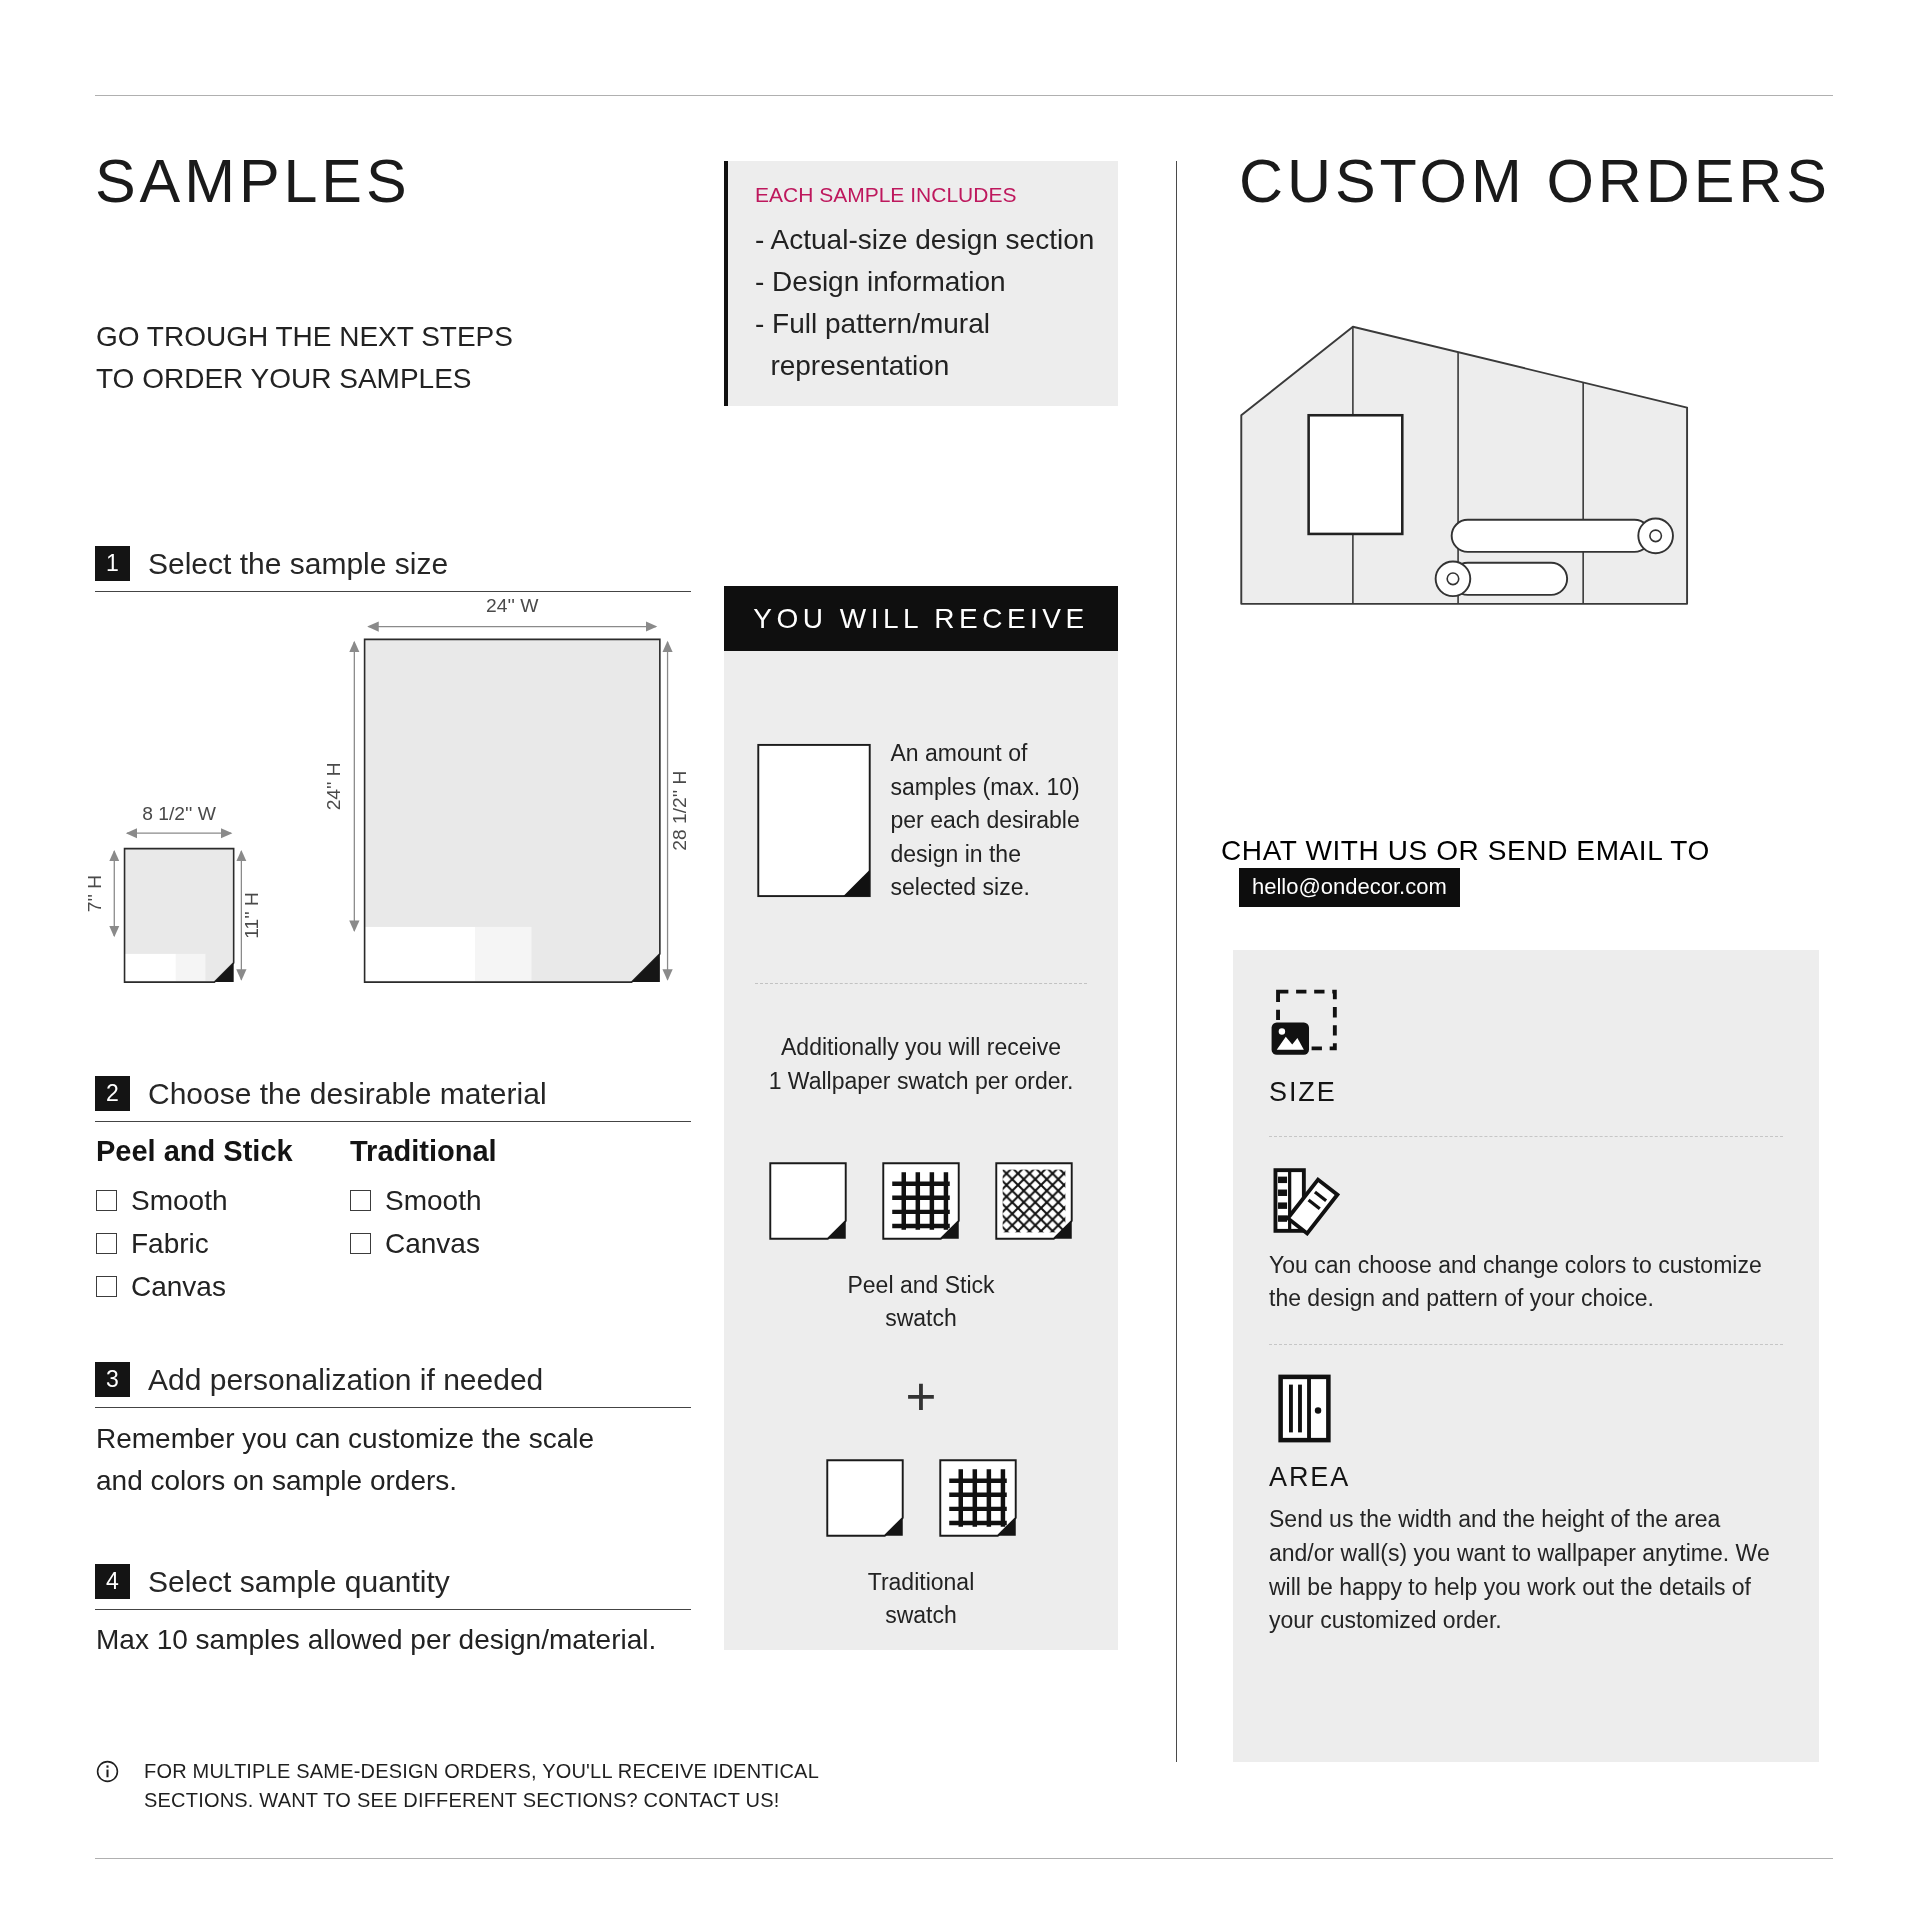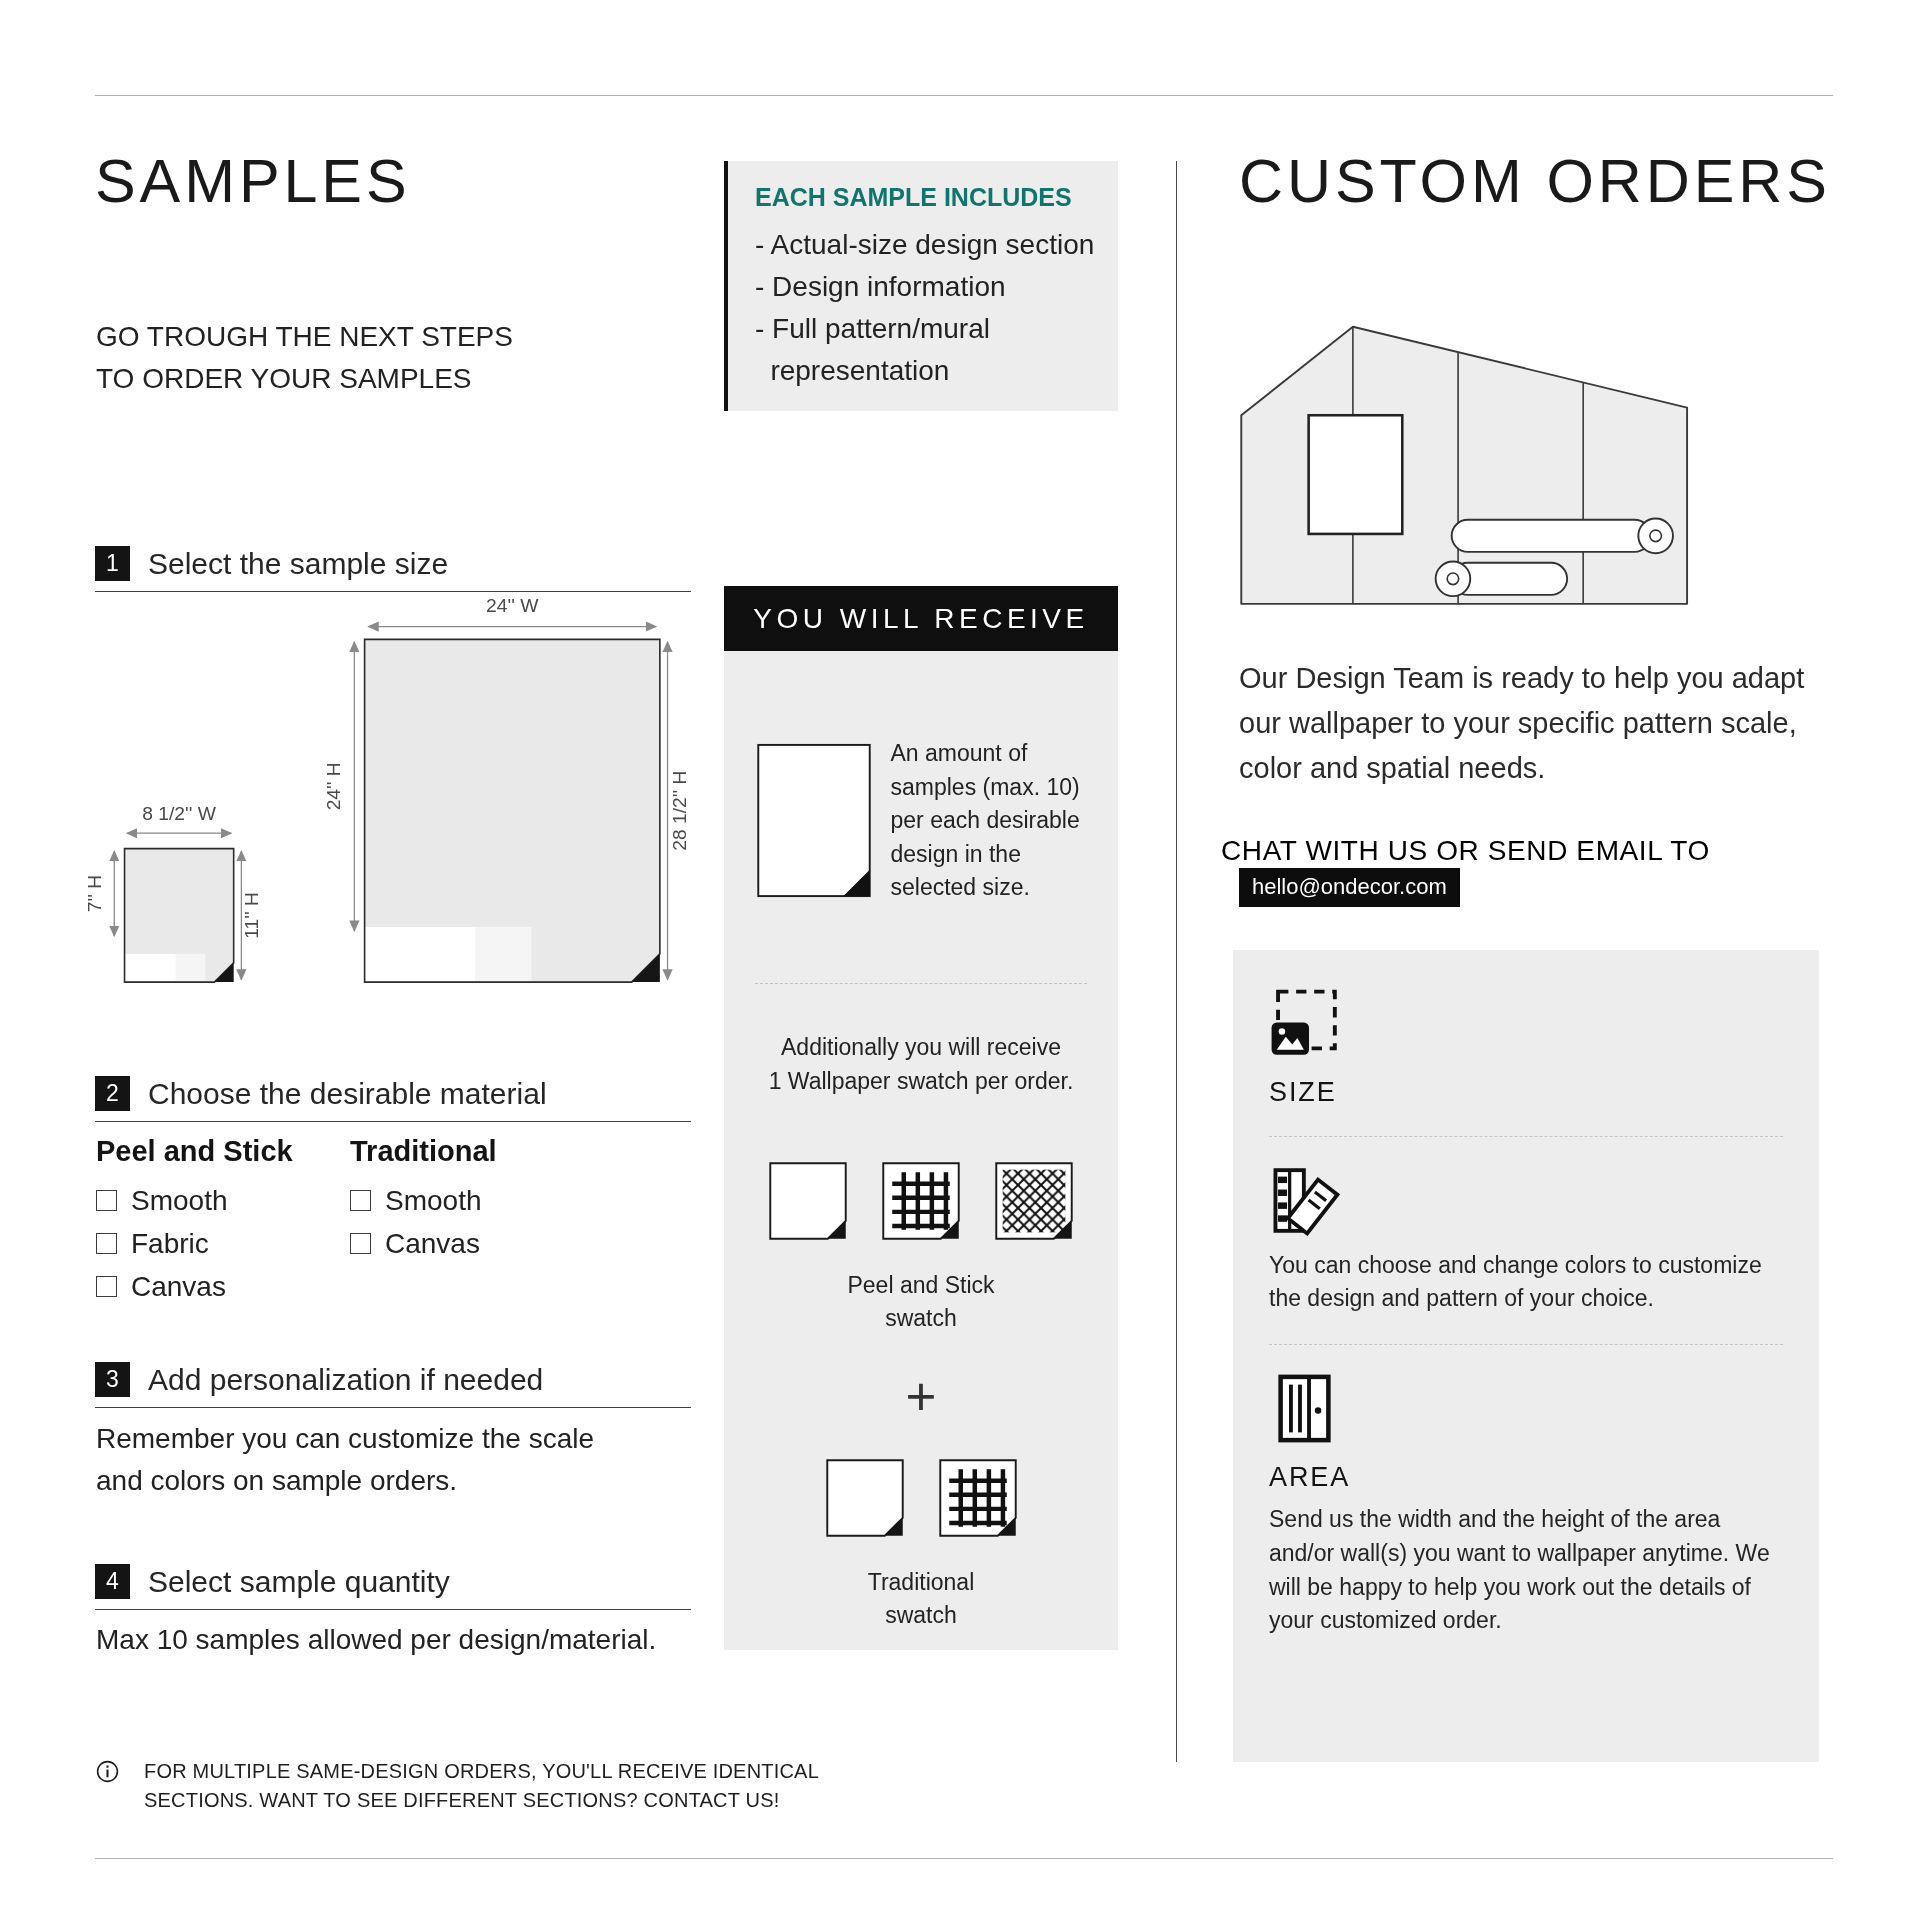--- a/index.html
+++ b/index.html
@@ -32,21 +32,21 @@
   .cb{width:19px;height:19px;border:1.9px solid #3c3c3c;background:#fff;flex:0 0 auto;}
 
   .body-text{position:absolute;left:96px;font-size:28px;line-height:1.5;color:#222;}
   .step3-text{top:1418px;}
   .step4-text{top:1619px;}
 
   .footnote{position:absolute;left:96px;top:1757px;display:flex;gap:25px;font-size:20px;line-height:1.45;color:#1f1f1f;letter-spacing:0.2px;}
   .footnote svg{margin-top:2.6px;flex:0 0 auto;}
 
   .includes{position:absolute;left:724px;top:161px;width:394px;background:#ededed;border-left:4.5px solid #101010;padding:22px 23px 19px 27px;box-sizing:border-box;}
-  .includes .t{font-size:25px;font-weight:bold;color:#0f766e;margin-bottom:11.6px;}
+  .includes .t{font-size:21px;font-weight:normal;color:#be185d;margin-bottom:11.6px;}
   .includes .it{font-size:28px;line-height:1.5;color:#222;padding-left:15.4px;text-indent:-15.4px;}
 
   .receive-bar{position:absolute;left:724px;top:586px;width:394px;height:65px;background:#0f0f0f;color:#fff;display:flex;align-items:center;justify-content:center;font-size:28px;letter-spacing:4.5px;}
   .receive-body{position:absolute;left:724px;top:651px;width:394px;height:999px;background:#ededed;display:flex;flex-direction:column;align-items:center;padding:86px 31px 0;box-sizing:border-box;}
   .rrow{display:flex;align-items:center;gap:19px;margin-bottom:78px;}
   .rtext{width:196px;font-size:23px;line-height:1.46;color:#222;}
   .rdiv{width:100%;border-top:1.3px dashed #c2c2c2;margin-bottom:46px;}
   .radd{font-size:23px;line-height:1.5;text-align:center;color:#222;margin-bottom:63px;}
   .srow{display:flex;gap:35px;margin-bottom:29.5px;}
   .slabel{font-size:23px;line-height:1.42;text-align:center;color:#222;margin-bottom:35px;}
@@ -259,21 +259,20 @@
     <line x1="535" y1="91" x2="535" y2="436" stroke="#3a3a3a" stroke-width="2.5"></line>
     <rect x="107" y="142" width="146" height="185" fill="#ffffff" stroke="#222222" stroke-width="4"></rect>
     <rect x="330" y="305" width="310" height="50" rx="25" fill="#ffffff" stroke="#333333" stroke-width="3"></rect>
     <circle cx="648" cy="330" r="27" fill="#ffffff" stroke="#333333" stroke-width="3"></circle>
     <circle cx="648" cy="330" r="9" fill="none" stroke="#333333" stroke-width="2.5"></circle>
     <rect x="330" y="372" width="180" height="50" rx="25" fill="#ffffff" stroke="#333333" stroke-width="3"></rect>
     <circle cx="332" cy="397" r="27" fill="#ffffff" stroke="#333333" stroke-width="3"></circle>
     <circle cx="332" cy="397" r="9" fill="none" stroke="#333333" stroke-width="2.5"></circle>
   </svg>
 
-  <div class="cpara">Our Design Team is ready to help you adapt our wallpaper to your specific pattern scale, color and spatial needs.</div>
   <div class="chat">CHAT WITH US OR SEND EMAIL TO</div>
   <div class="email">hello@ondecor.com</div>
 
   <div class="features">
 
     <div class="feat">
       <svg width="71" height="71" viewBox="0 0 110 110">
         <rect x="14" y="4" width="88" height="88" fill="none" stroke="#111111" stroke-width="6" stroke-dasharray="16 12"></rect>
         <rect x="4" y="52" width="58" height="50" rx="8" fill="#111111"></rect>
         <path d="M12,94 L26,74 L36,86 L44,76 L54,94 Z" fill="#ffffff"></path>

